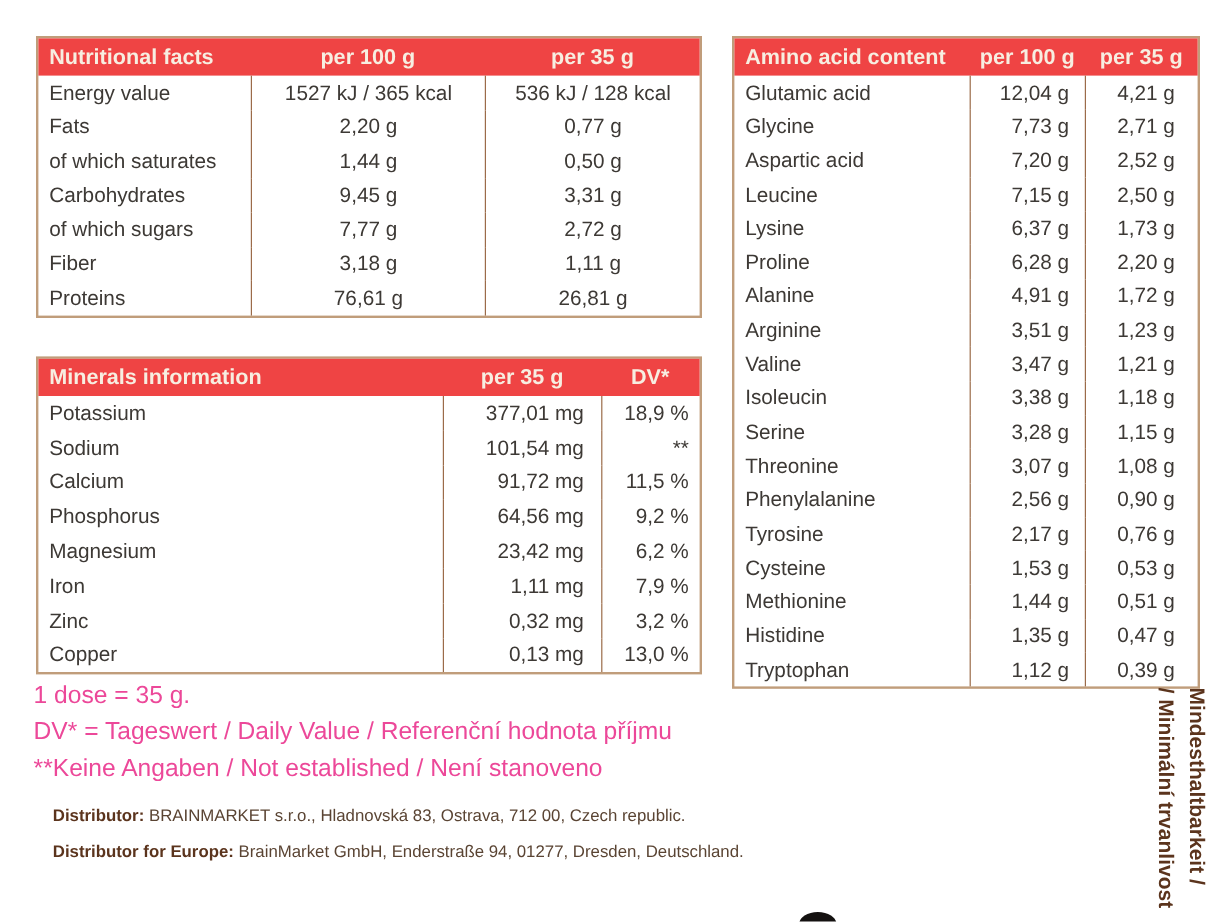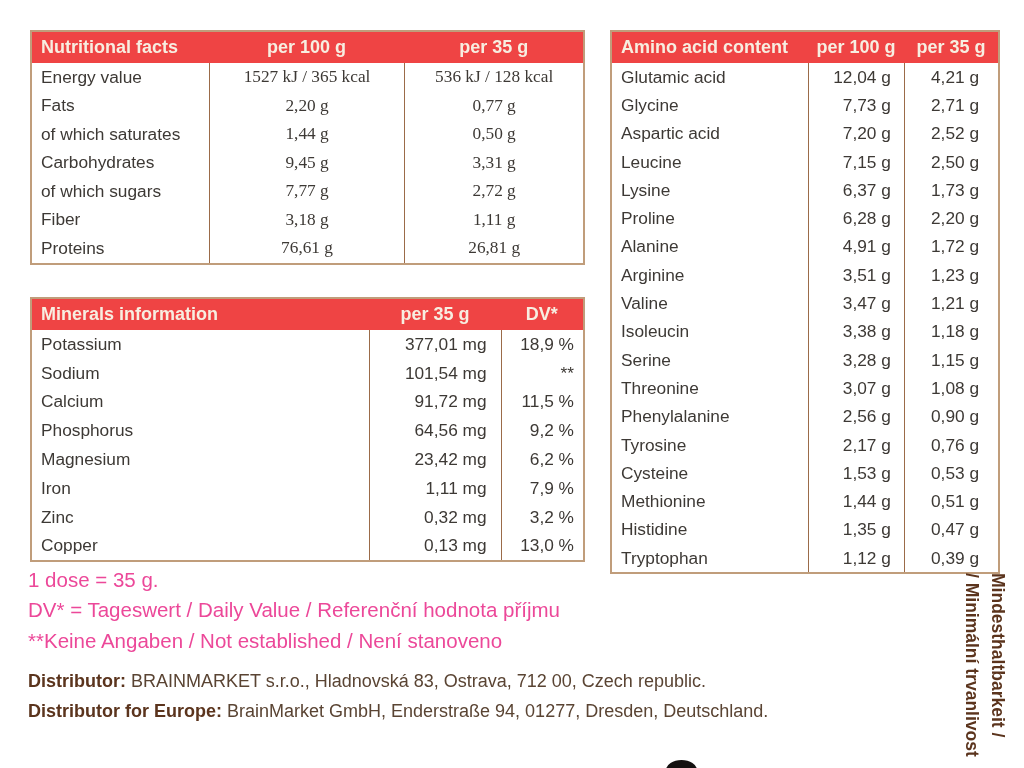--- a/index.html
+++ b/index.html
@@ -35,21 +35,21 @@
   .cell { display: flex; align-items: center; height: 100%; }
   .c0 { justify-content: flex-start; padding-left: 9px; }
   .c1, .c2 { border-left: 1.5px solid #9b6b49; }
 
   
   .nutrition { left: 30px; top: 30px; width: 555px; }
   .nutrition .t-row { height: 28.5px; }
   .nutrition .h0, .nutrition .c0 { width: 178px; }
   .nutrition .h1, .nutrition .c1 { width: 197px; }
   .nutrition .h2, .nutrition .c2 { width: 180px; }
-  .nutrition .c1, .nutrition .c2 { justify-content: center; font-family: Liberation Serif, serif; }
+  .nutrition .c1, .nutrition .c2 { justify-content: center; }
 
   
   .minerals { left: 30px; top: 297px; width: 555px; }
   .minerals .t-row { height: 28.8px; }
   .minerals .h0, .minerals .c0 { width: 340px; }
   .minerals .h1, .minerals .c1 { width: 132px; }
   .minerals .h2, .minerals .c2 { width: 83px; }
   .minerals .c1 { justify-content: flex-end; padding-right: 14px; }
   .minerals .c2 { justify-content: flex-end; padding-right: 9px; }
 
@@ -69,22 +69,22 @@
     font-size: 20.5px;
     color: #ec4899;
     white-space: nowrap;
   }
   .note-dose { top: 568px; }
   .note-dv   { top: 598px; }
   .note-na   { top: 629px; }
 
   .dist {
     position: absolute;
-    left: 28px;
-    font-size: 18px;
+    left: 44px;
+    font-size: 14px;
     color: #5a4433;
     white-space: nowrap;
   }
   .dist-cz { top: 671px; }
   .dist-eu { top: 701px; }
   .dist b { color: #5b341d; font-weight: bold; }
 
   
   .side-text {
     position: absolute;

